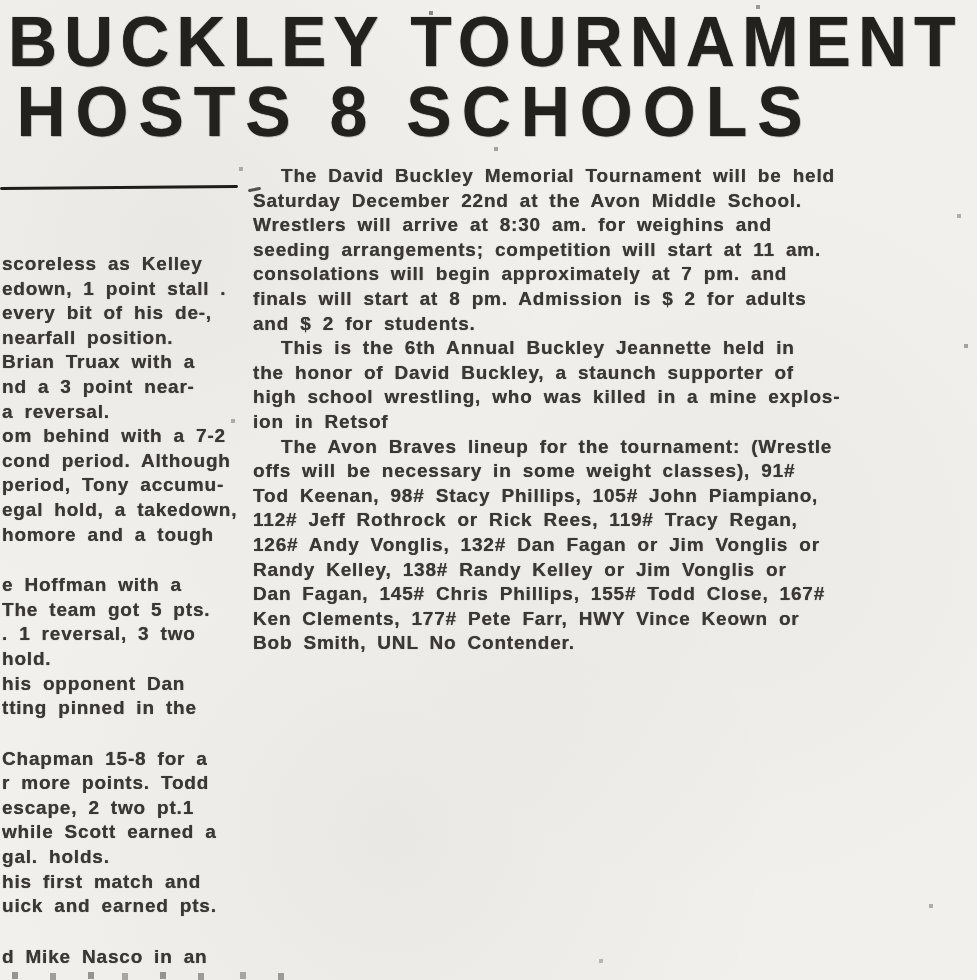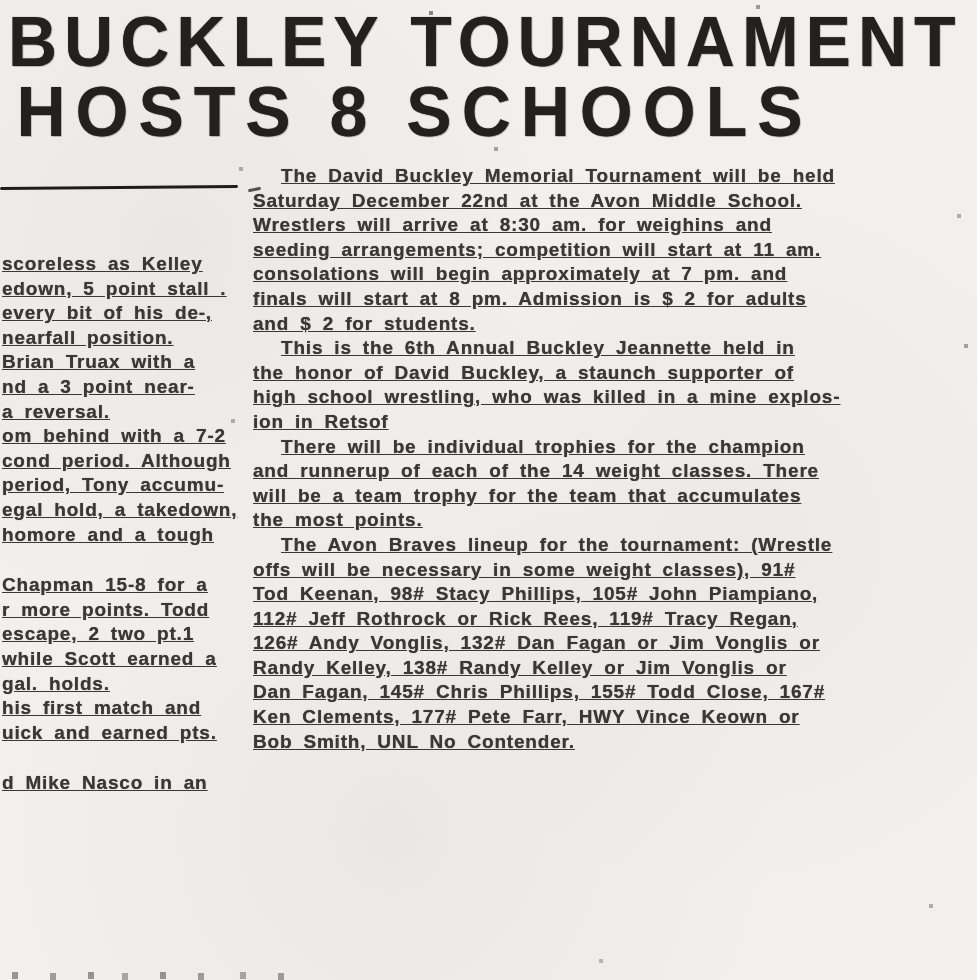--- a/index.html
+++ b/index.html
@@ -48,21 +48,20 @@
   
   .newsline {
     font-size: 19px;
     font-weight: bold;
     color: #3b3834;
     letter-spacing: 0.8px;
     word-spacing: 5px;
     line-height: 24.6px;
     white-space: pre-line;
     text-shadow: 0 0 0.8px rgba(59,56,52,0.85);
-    text-decoration: underline;
   }
   
   .left-col {
     position: absolute;
     top: 252px;
     left: 2px;
     width: 246px;
     overflow: hidden;
   }
   .left-col p { margin: 0 0 26px 0; }
@@ -141,31 +140,37 @@
   <div class="headline">
     <span class="hl1">BUCKLEY TOURNAMENT</span>
     <span class="hl2">HOSTS 8 SCHOOLS</span>
   </div>
 
   <div class="col-rule"></div>
   <div class="rule-dash"></div>
 
   <div class="left-col">
     <p class="newsline">scoreless as Kelley
-edown, 5 point stall .
+edown, 1 point stall .
 every bit of his de-,
 nearfall position.
 Brian Truax with a
 nd a 3 point near-
 a reversal.
 om behind with a 7-2
 cond period. Although
 period, Tony accumu-
 egal hold, a takedown,
 homore and a tough</p>
+    <p class="newsline">e Hoffman with a
+The team got 5 pts.
+. 1 reversal, 3 two
+hold.
+his opponent Dan
+tting pinned in the</p>
     <p class="newsline">Chapman 15-8 for a
 r more points. Todd
 escape, 2 two pt.1
 while Scott earned a
 gal. holds.
 his first match and
 uick and earned pts.</p>
     <p class="newsline">d Mike Nasco in an</p>
   </div>
 
@@ -174,24 +179,20 @@
 Saturday December 22nd at the Avon Middle School.
 Wrestlers will arrive at 8:30 am. for weighins and
 seeding arrangements; competition will start at 11 am.
 consolations will begin approximately at 7 pm. and
 finals will start at 8 pm. Admission is $ 2 for adults
 and $ 2 for students.</p>
     <p class="newsline">This is the 6th Annual Buckley Jeannette held in
 the honor of David Buckley, a staunch supporter of
 high school wrestling, who was killed in a mine explos-
 ion in Retsof</p>
-    <p class="newsline">There will be individual trophies for the champion
-and runnerup of each of the 14 weight classes. There
-will be a team trophy for the team that accumulates
-the most points.</p>
     <p class="newsline">The Avon Braves lineup for the tournament: (Wrestle
 offs will be necessary in some weight classes), 91#
 Tod Keenan, 98# Stacy Phillips, 105# John Piampiano,
 112# Jeff Rothrock or Rick Rees, 119# Tracy Regan,
 126# Andy Vonglis, 132# Dan Fagan or Jim Vonglis or
 Randy Kelley, 138# Randy Kelley or Jim Vonglis or
 Dan Fagan, 145# Chris Phillips, 155# Todd Close, 167#
 Ken Clements, 177# Pete Farr, HWY Vince Keown or
 Bob Smith, UNL No Contender.</p>
   </div>

